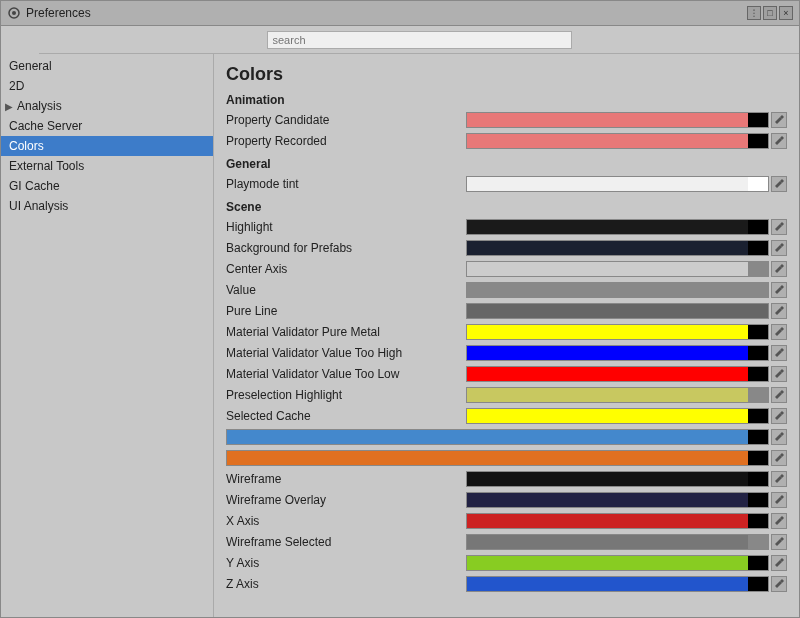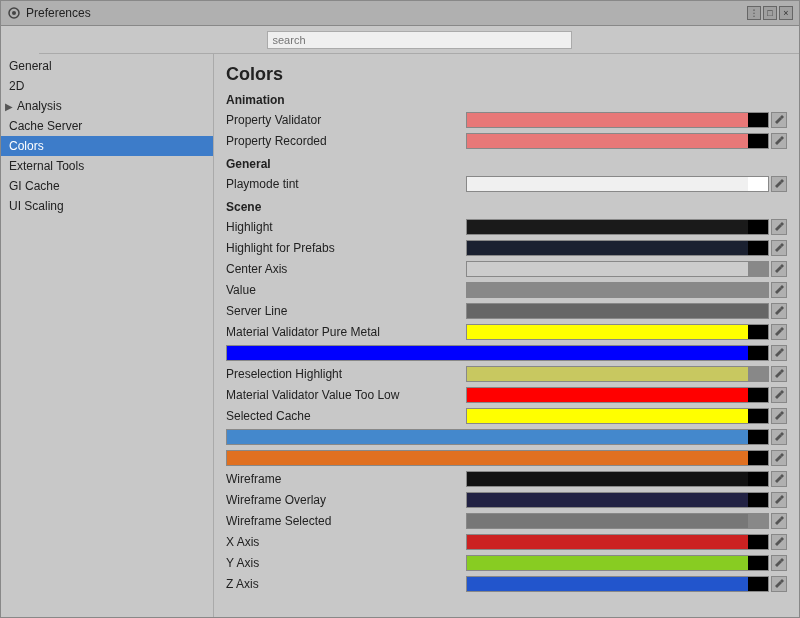--- a/index.html
+++ b/index.html
@@ -221,29 +221,29 @@
         <div class="sidebar-item active">
           <span>Colors</span>
         </div>
         <div class="sidebar-item">
           <span>External Tools</span>
         </div>
         <div class="sidebar-item">
           <span>GI Cache</span>
         </div>
         <div class="sidebar-item">
-          <span>UI Scaling</span>
+          <span>UI Analysis</span>
         </div>
       </div>
     <div class="main" id="main-content">
       <div class="main-title">Colors</div>
       <div id="sections-container">
           <div class="section-header">Animation</div>
           <div class="color-row">
-            <div class="color-label">Property Validator</div>
+            <div class="color-label">Property Candidate</div>
             <div class="color-swatch-container">
               <div class="color-swatch">
                 <div class="color-inner" style="background: rgb(232, 120, 120);"></div>
                 <div class="color-alpha" style="background: rgb(0, 0, 0);"></div>
               </div>
               <div class="color-edit-btn">
                 <svg width="10" height="10" viewBox="0 0 10 10">
                   <path d="M1 7 L6 2 L8 4 L3 9 Z" fill="#555"></path>
                   <path d="M6 2 L8 0 L10 2 L8 4 Z" fill="#555"></path>
                 </svg>
@@ -291,21 +291,21 @@
               </div>
               <div class="color-edit-btn">
                 <svg width="10" height="10" viewBox="0 0 10 10">
                   <path d="M1 7 L6 2 L8 4 L3 9 Z" fill="#555"></path>
                   <path d="M6 2 L8 0 L10 2 L8 4 Z" fill="#555"></path>
                 </svg>
               </div>
             </div>
           </div>
           <div class="color-row">
-            <div class="color-label">Highlight for Prefabs</div>
+            <div class="color-label">Background for Prefabs</div>
             <div class="color-swatch-container">
               <div class="color-swatch">
                 <div class="color-inner" style="background: rgb(26, 32, 48);"></div>
                 <div class="color-alpha" style="background: rgb(0, 0, 0);"></div>
               </div>
               <div class="color-edit-btn">
                 <svg width="10" height="10" viewBox="0 0 10 10">
                   <path d="M1 7 L6 2 L8 4 L3 9 Z" fill="#555"></path>
                   <path d="M6 2 L8 0 L10 2 L8 4 Z" fill="#555"></path>
                 </svg>
@@ -336,21 +336,21 @@
               </div>
               <div class="color-edit-btn">
                 <svg width="10" height="10" viewBox="0 0 10 10">
                   <path d="M1 7 L6 2 L8 4 L3 9 Z" fill="#555"></path>
                   <path d="M6 2 L8 0 L10 2 L8 4 Z" fill="#555"></path>
                 </svg>
               </div>
             </div>
           </div>
           <div class="color-row">
-            <div class="color-label">Server Line</div>
+            <div class="color-label">Pure Line</div>
             <div class="color-swatch-container">
               <div class="color-swatch">
                 <div class="color-inner" style="background: rgb(102, 102, 102);"></div>
                 <div class="color-alpha" style="background: rgb(102, 102, 102);"></div>
               </div>
               <div class="color-edit-btn">
                 <svg width="10" height="10" viewBox="0 0 10 10">
                   <path d="M1 7 L6 2 L8 4 L3 9 Z" fill="#555"></path>
                   <path d="M6 2 L8 0 L10 2 L8 4 Z" fill="#555"></path>
                 </svg>
@@ -366,23 +366,39 @@
               </div>
               <div class="color-edit-btn">
                 <svg width="10" height="10" viewBox="0 0 10 10">
                   <path d="M1 7 L6 2 L8 4 L3 9 Z" fill="#555"></path>
                   <path d="M6 2 L8 0 L10 2 L8 4 Z" fill="#555"></path>
                 </svg>
               </div>
             </div>
           </div>
           <div class="color-row">
+            <div class="color-label">Material Validator Value Too High</div>
             <div class="color-swatch-container">
               <div class="color-swatch">
                 <div class="color-inner" style="background: rgb(0, 0, 255);"></div>
+                <div class="color-alpha" style="background: rgb(0, 0, 0);"></div>
+              </div>
+              <div class="color-edit-btn">
+                <svg width="10" height="10" viewBox="0 0 10 10">
+                  <path d="M1 7 L6 2 L8 4 L3 9 Z" fill="#555"></path>
+                  <path d="M6 2 L8 0 L10 2 L8 4 Z" fill="#555"></path>
+                </svg>
+              </div>
+            </div>
+          </div>
+          <div class="color-row">
+            <div class="color-label">Material Validator Value Too Low</div>
+            <div class="color-swatch-container">
+              <div class="color-swatch">
+                <div class="color-inner" style="background: rgb(255, 0, 0);"></div>
                 <div class="color-alpha" style="background: rgb(0, 0, 0);"></div>
               </div>
               <div class="color-edit-btn">
                 <svg width="10" height="10" viewBox="0 0 10 10">
                   <path d="M1 7 L6 2 L8 4 L3 9 Z" fill="#555"></path>
                   <path d="M6 2 L8 0 L10 2 L8 4 Z" fill="#555"></path>
                 </svg>
               </div>
             </div>
           </div>
@@ -395,35 +411,20 @@
               </div>
               <div class="color-edit-btn">
                 <svg width="10" height="10" viewBox="0 0 10 10">
                   <path d="M1 7 L6 2 L8 4 L3 9 Z" fill="#555"></path>
                   <path d="M6 2 L8 0 L10 2 L8 4 Z" fill="#555"></path>
                 </svg>
               </div>
             </div>
           </div>
           <div class="color-row">
-            <div class="color-label">Material Validator Value Too Low</div>
-            <div class="color-swatch-container">
-              <div class="color-swatch">
-                <div class="color-inner" style="background: rgb(255, 0, 0);"></div>
-                <div class="color-alpha" style="background: rgb(0, 0, 0);"></div>
-              </div>
-              <div class="color-edit-btn">
-                <svg width="10" height="10" viewBox="0 0 10 10">
-                  <path d="M1 7 L6 2 L8 4 L3 9 Z" fill="#555"></path>
-                  <path d="M6 2 L8 0 L10 2 L8 4 Z" fill="#555"></path>
-                </svg>
-              </div>
-            </div>
-          </div>
-          <div class="color-row">
             <div class="color-label">Selected Cache</div>
             <div class="color-swatch-container">
               <div class="color-swatch">
                 <div class="color-inner" style="background: rgb(255, 255, 0);"></div>
                 <div class="color-alpha" style="background: rgb(0, 0, 0);"></div>
               </div>
               <div class="color-edit-btn">
                 <svg width="10" height="10" viewBox="0 0 10 10">
                   <path d="M1 7 L6 2 L8 4 L3 9 Z" fill="#555"></path>
                   <path d="M6 2 L8 0 L10 2 L8 4 Z" fill="#555"></path>
@@ -472,51 +473,51 @@
                   <path d="M6 2 L8 0 L10 2 L8 4 Z" fill="#555"></path>
                 </svg>
               </div>
             </div>
           </div>
           <div class="color-row">
             <div class="color-label">Wireframe Overlay</div>
             <div class="color-swatch-container">
               <div class="color-swatch">
                 <div class="color-inner" style="background: rgb(34, 34, 68);"></div>
+                <div class="color-alpha" style="background: rgb(0, 0, 0);"></div>
+              </div>
+              <div class="color-edit-btn">
+                <svg width="10" height="10" viewBox="0 0 10 10">
+                  <path d="M1 7 L6 2 L8 4 L3 9 Z" fill="#555"></path>
+                  <path d="M6 2 L8 0 L10 2 L8 4 Z" fill="#555"></path>
+                </svg>
+              </div>
+            </div>
+          </div>
+          <div class="color-row">
+            <div class="color-label">X Axis</div>
+            <div class="color-swatch-container">
+              <div class="color-swatch">
+                <div class="color-inner" style="background: rgb(204, 34, 34);"></div>
                 <div class="color-alpha" style="background: rgb(0, 0, 0);"></div>
               </div>
               <div class="color-edit-btn">
                 <svg width="10" height="10" viewBox="0 0 10 10">
                   <path d="M1 7 L6 2 L8 4 L3 9 Z" fill="#555"></path>
                   <path d="M6 2 L8 0 L10 2 L8 4 Z" fill="#555"></path>
                 </svg>
               </div>
             </div>
           </div>
           <div class="color-row">
             <div class="color-label">Wireframe Selected</div>
             <div class="color-swatch-container">
               <div class="color-swatch">
                 <div class="color-inner" style="background: rgb(119, 119, 119);"></div>
                 <div class="color-alpha" style="background: rgb(136, 136, 136);"></div>
-              </div>
-              <div class="color-edit-btn">
-                <svg width="10" height="10" viewBox="0 0 10 10">
-                  <path d="M1 7 L6 2 L8 4 L3 9 Z" fill="#555"></path>
-                  <path d="M6 2 L8 0 L10 2 L8 4 Z" fill="#555"></path>
-                </svg>
-              </div>
-            </div>
-          </div>
-          <div class="color-row">
-            <div class="color-label">X Axis</div>
-            <div class="color-swatch-container">
-              <div class="color-swatch">
-                <div class="color-inner" style="background: rgb(204, 34, 34);"></div>
-                <div class="color-alpha" style="background: rgb(0, 0, 0);"></div>
               </div>
               <div class="color-edit-btn">
                 <svg width="10" height="10" viewBox="0 0 10 10">
                   <path d="M1 7 L6 2 L8 4 L3 9 Z" fill="#555"></path>
                   <path d="M6 2 L8 0 L10 2 L8 4 Z" fill="#555"></path>
                 </svg>
               </div>
             </div>
           </div>
           <div class="color-row">

